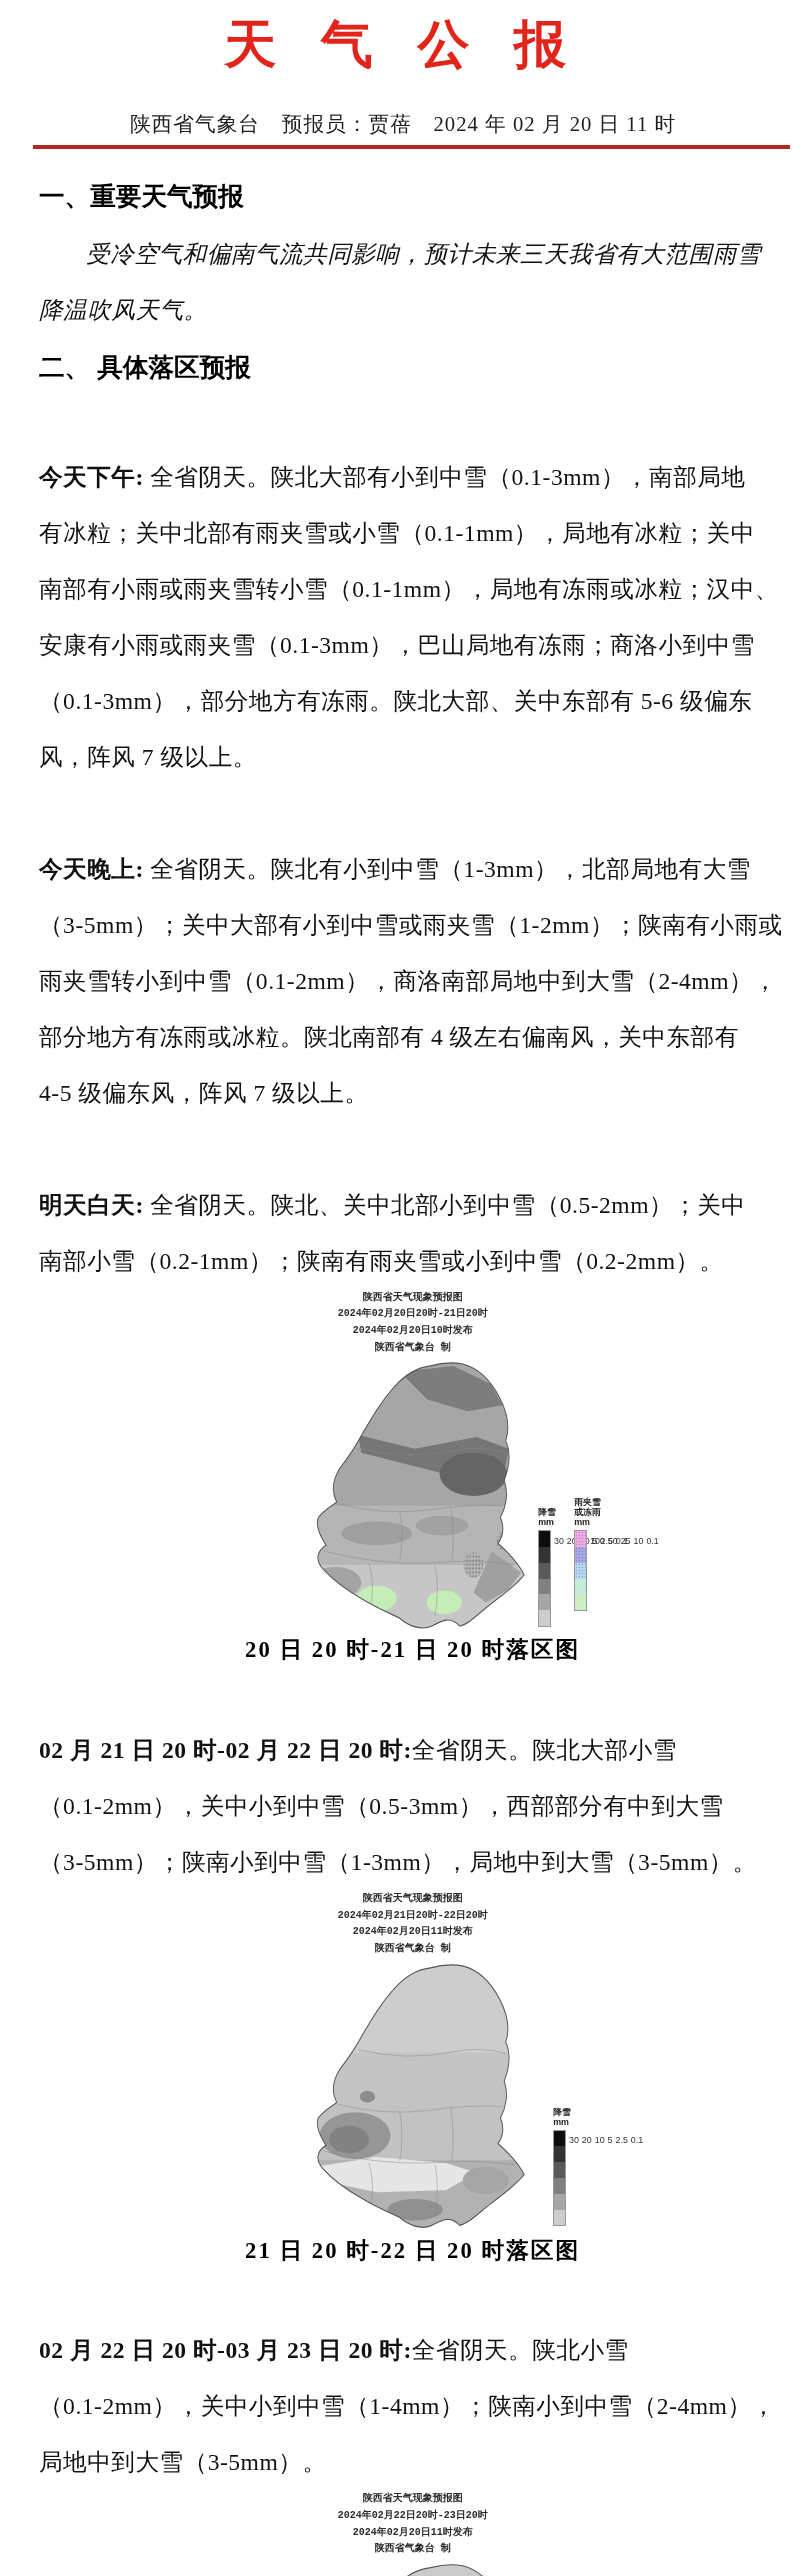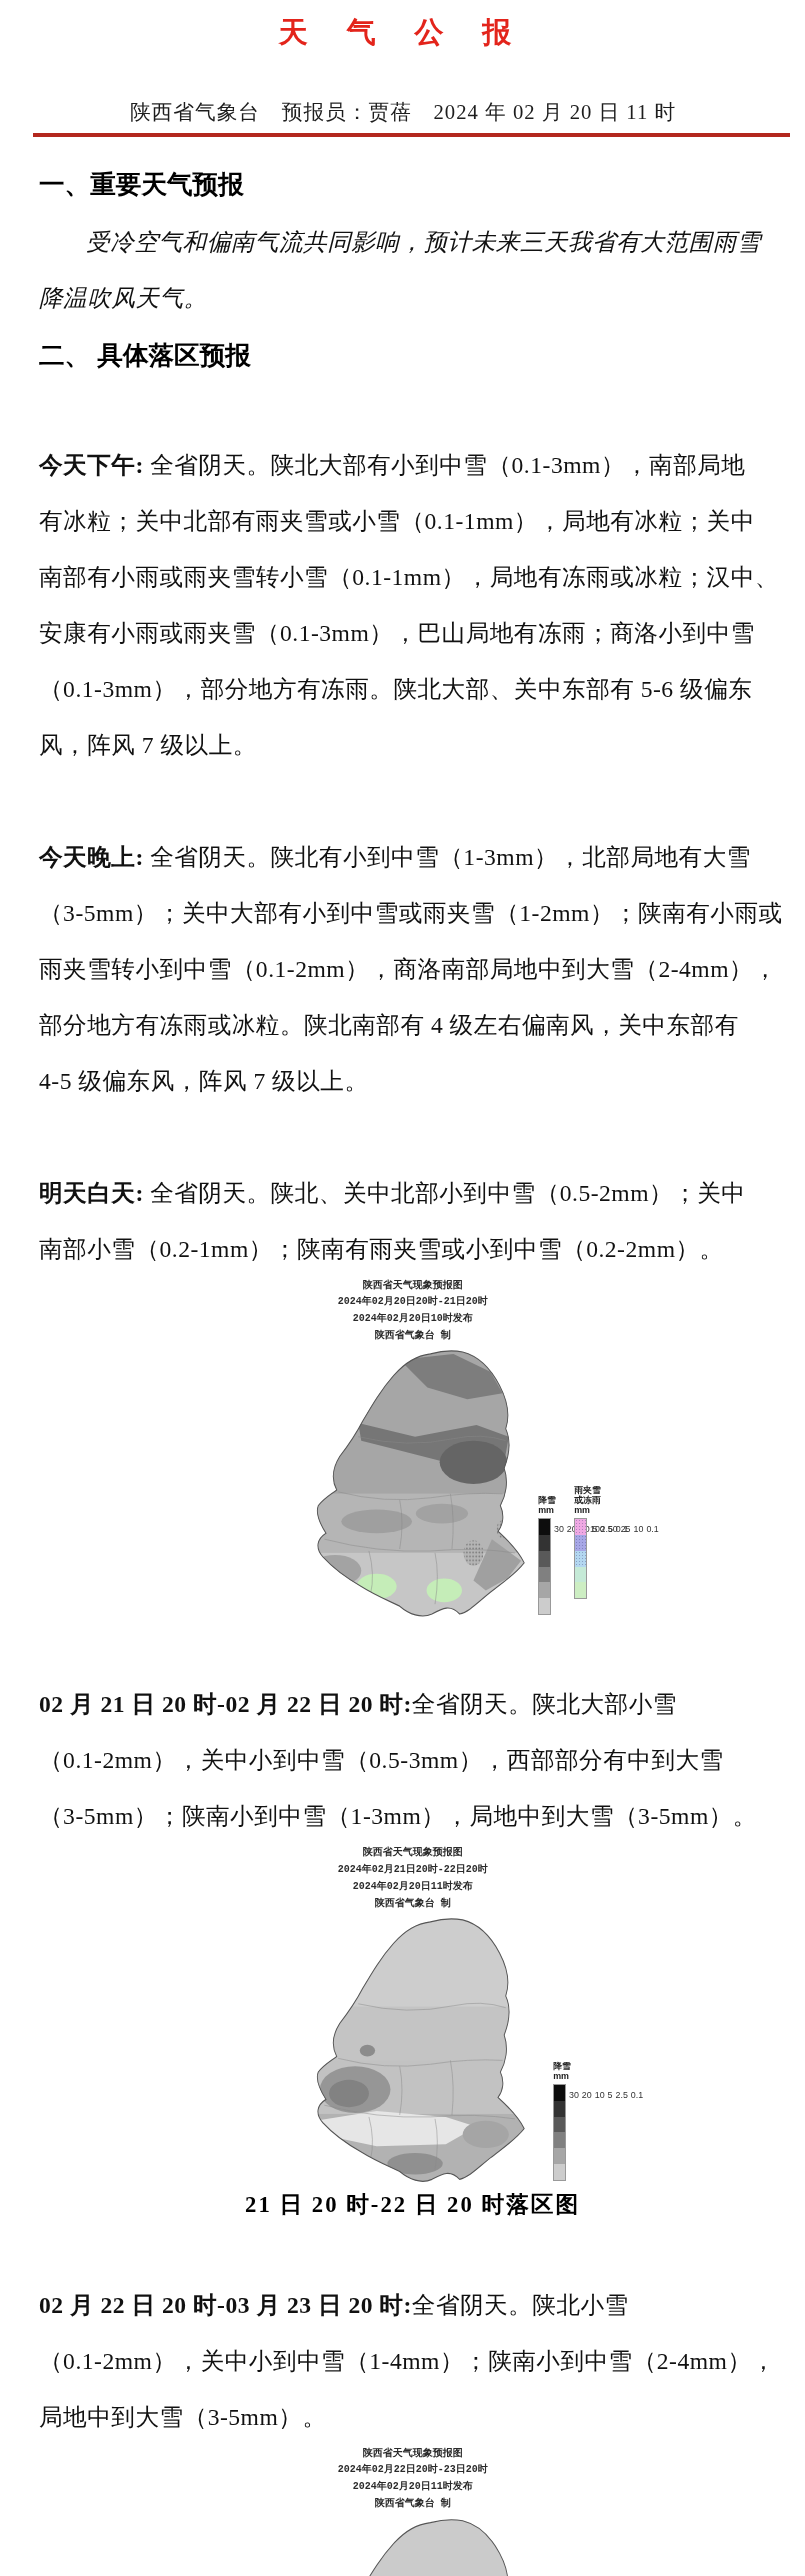--- a/index.html
+++ b/index.html
@@ -2,22 +2,22 @@
 <html><head>
 <meta charset="utf-8">
 <style>
   html,body{margin:0;padding:0;}
   body{
     width:806px; min-height:2576px; background:#ffffff;
     font-family:"Liberation Serif","DejaVu Serif",serif;
     color:#111; overflow:hidden;
   }
   .doc-title{
-    padding-top:4px; text-align:center;
-    font-weight:bold; font-size:29px; line-height:57px;
+    padding-top:16px; text-align:center;
+    font-weight:bold; font-size:52px; line-height:57px;
     letter-spacing:15.8px; font-family:"Liberation Serif",serif;
   }
   .byline{
     margin-top:37px; text-align:center;
     font-size:20.7px; line-height:29.6px; color:#1d1d1d;
     white-space:pre; letter-spacing:1px;
   }
   .rule{ height:3.9px; margin:5.9px 15.8px 0 33px; background:#b3271e; }
   .content{ padding:0 19.7px 0 39px; }
   .sec-heading{
@@ -182,20 +182,21 @@
           <div class="lg-ticks">
             <div class="lg-tick">100</div>
             <div class="lg-tick">50</div>
             <div class="lg-tick">25</div>
             <div class="lg-tick">10</div>
             <div class="lg-tick">0.1</div>
           </div>
         </div>
       </div>
     </div>
+    <div class="map-caption">20 日 20 时-21 日 20 时落区图</div>
   </div>
 
   <div class="para">
     <span class="lead">02 月 21 日 20 时-02 月 22 日 20 时:</span><span>全省阴天。陕北大部小雪
 （0.1-2mm），关中小到中雪（0.5-3mm），西部部分有中到大雪
 （3-5mm）；陕南小到中雪（1-3mm），局地中到大雪（3-5mm）。</span>
   </div>
 
   <div class="map-block">
     <div class="map-header">陕西省天气现象预报图

